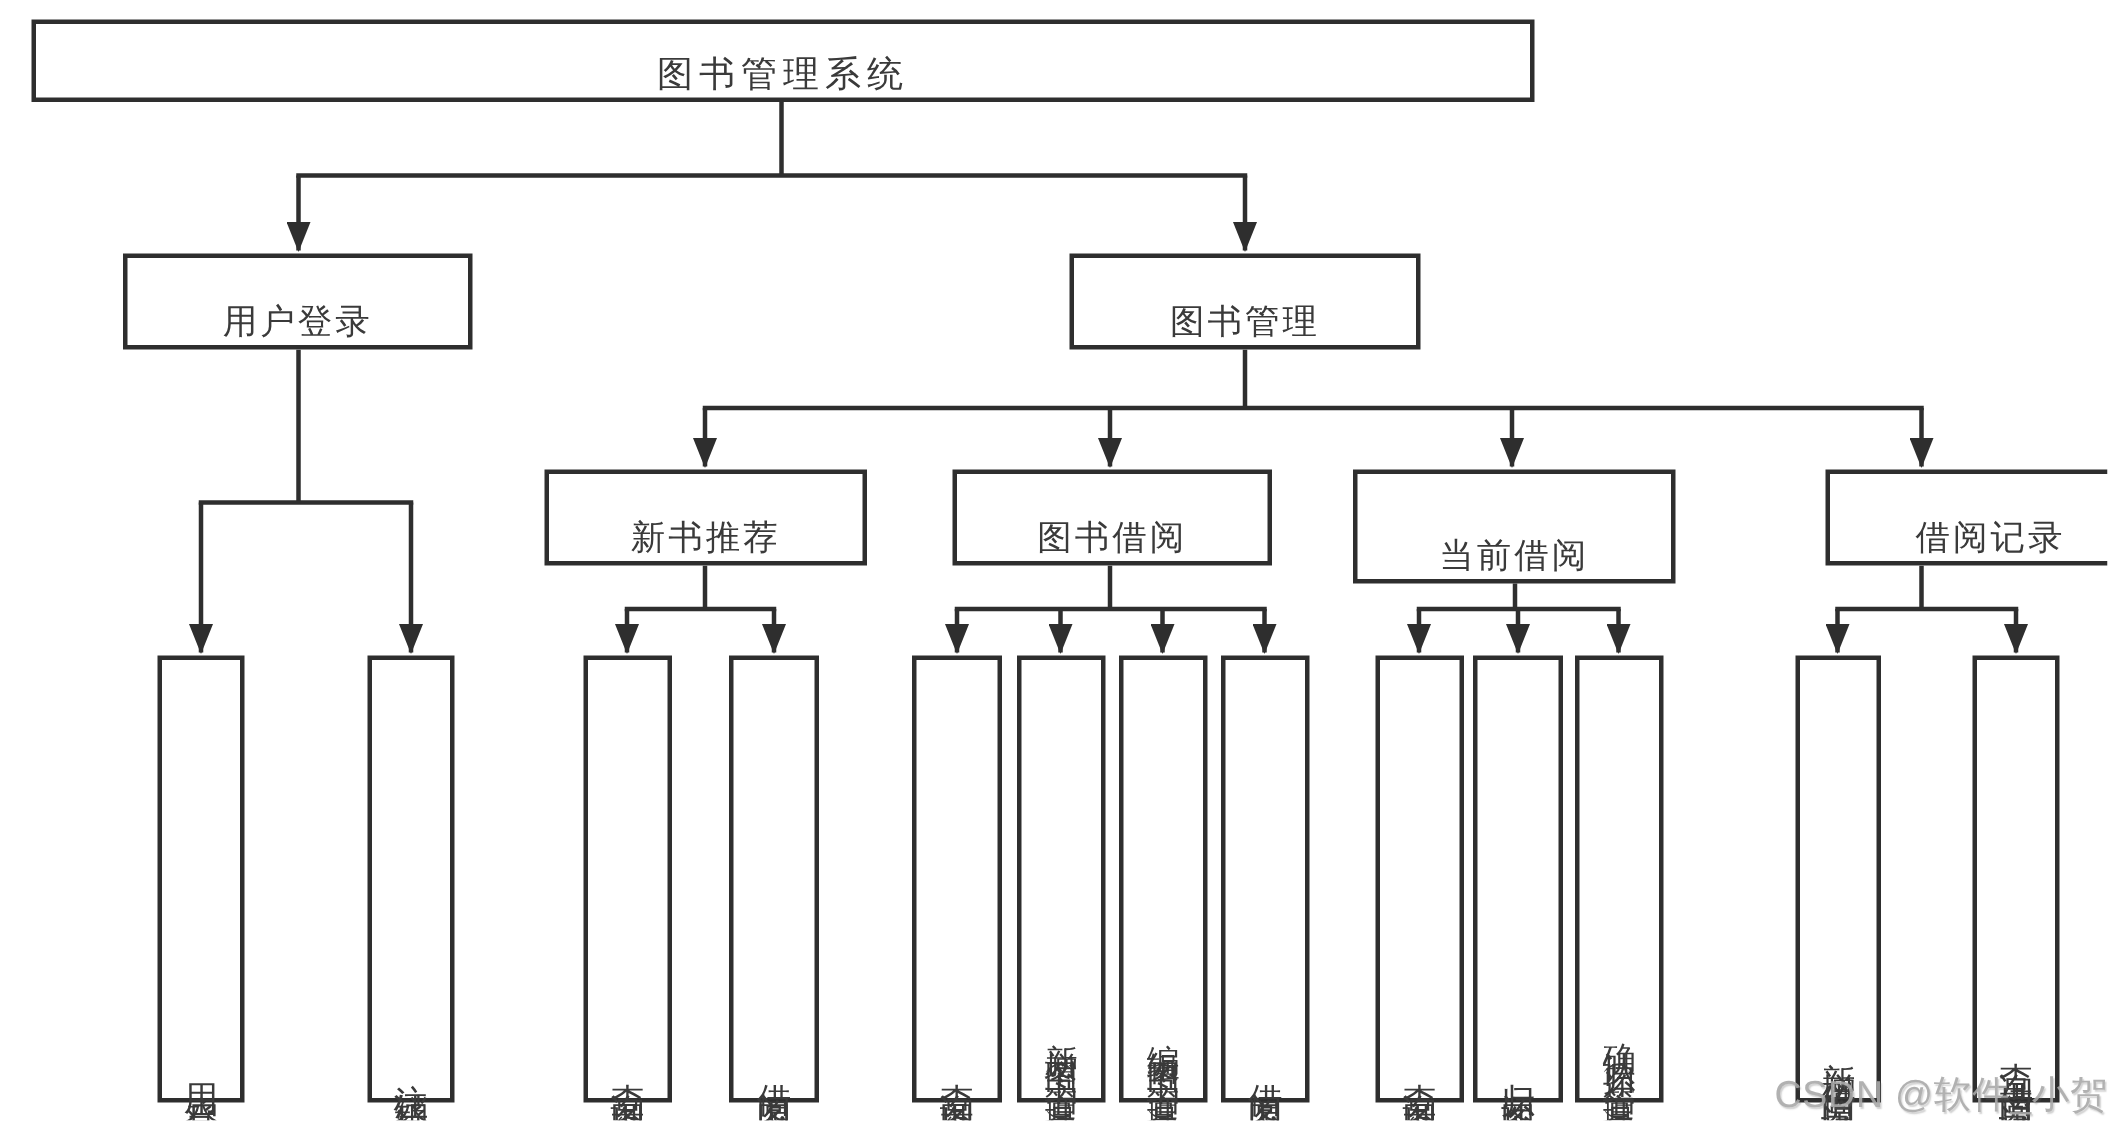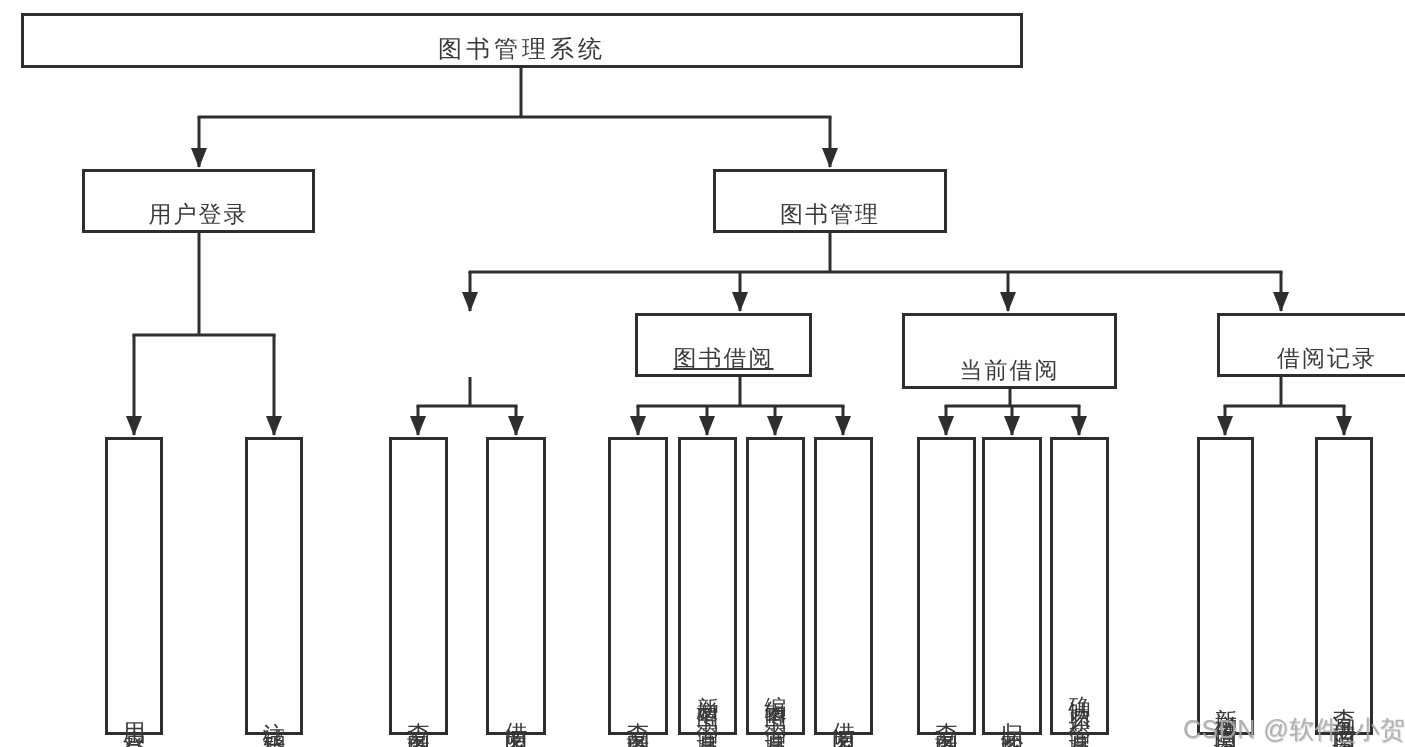--- a/index.html
+++ b/index.html
@@ -101,21 +101,24 @@
     <span class="hlabel">图书管理系统</span>
   </div>
 
   <div class="box" style="left:82px;top:169px;width:233px;height:64px;">
     <span class="hlabel">用户登录</span>
   </div>
   <div class="box" style="left:713px;top:169px;width:234px;height:64px;">
     <span class="hlabel">图书管理</span>
   </div>
 
-  <div class="box" style="left:635px;top:313px;width:177px;height:64px;text-decoration:underline;">
+  <div class="box" style="left:363px;top:313px;width:215px;height:64px;">
+    <span class="hlabel">新书推荐</span>
+  </div>
+  <div class="box" style="left:635px;top:313px;width:213px;height:64px;">
     <span class="hlabel">图书借阅</span>
   </div>
   <div class="box" style="left:902px;top:313px;width:215px;height:76px;">
     <span class="hlabel">当前借阅</span>
   </div>
   <div class="box" style="left:1173px;top:313px;width:220px;height:64px;margin-left:44px;">
     <span class="hlabel">借阅记录</span>
   </div>
 
   <div class="box leaf" style="left:105px;width:58px;">

